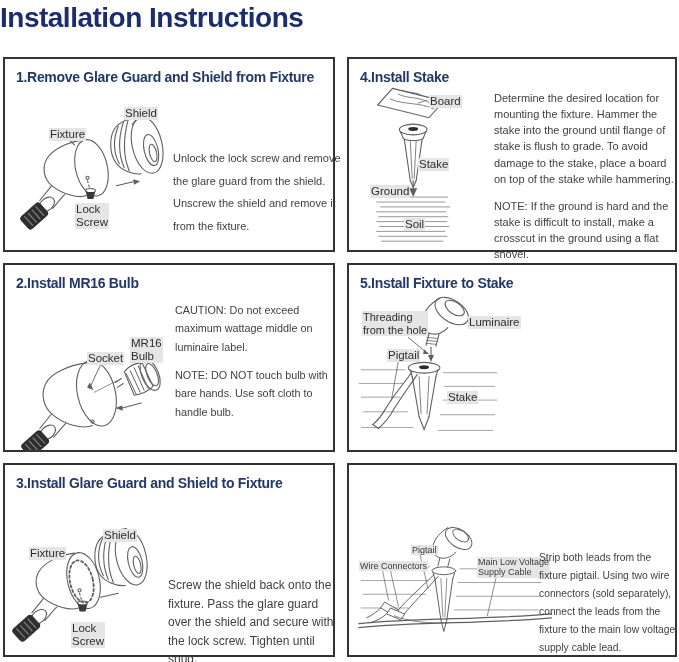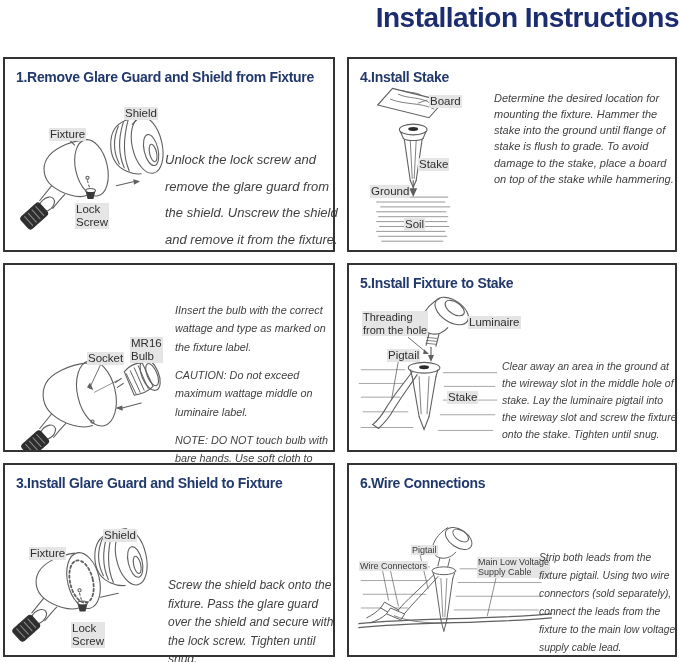--- a/index.html
+++ b/index.html
@@ -1,32 +1,32 @@
 <!DOCTYPE html>
 <html><head>
 <meta charset="utf-8">
 <style>
   html,body{margin:0;padding:0;background:#fff;}
   .sheet{position:relative;width:679px;height:662px;background:#fff;overflow:hidden;
          font-family:"Liberation Sans", sans-serif;}
-  .main-title{position:absolute;top:2px;left:0;width:679px;text-align:right;
+  .main-title{position:absolute;top:2px;left:0;width:679px;text-align:left;
               font-size:28px;font-weight:700;letter-spacing:-0.5px;color:#1b2c6f;}
   .grid{position:absolute;left:3px;top:57px;width:674px;height:600px;
         display:grid;grid-template-columns:332px 330px;grid-template-rows:195px 189px 194px;
         column-gap:12px;row-gap:11px;}
   .panel{position:relative;border:2px solid #333;background:#fff;box-sizing:border-box;}
   .panel h2{position:absolute;top:10px;left:11px;margin:0;font-size:14px;font-weight:700;
             letter-spacing:-0.3px;color:#20386b;white-space:nowrap;}
   .diag{position:absolute;inset:0;width:100%;height:100%;}
   .lbl{position:absolute;font-size:11.5px;color:#2e2e2e;line-height:1.15;
        white-space:pre-line;background:#e5e5e5;padding:0 1px;}
   .lbl.sm{font-size:9px;color:#3a3a3a;}
-  .txt{position:absolute;color:#3f3f3f;font-style:italic;}
+  .txt{position:absolute;color:#3f3f3f;}
   .txt p{margin:0 0 12px 0;}
-  .t1{left:160px;top:88px;width:175px;font-size:13px;line-height:2.05;}
+  .t1{left:168px;top:88px;width:175px;font-size:11px;line-height:2.05;}
   .t2{left:170px;top:36px;width:160px;font-size:10.8px;line-height:1.7;}
   .t2 p{margin-bottom:10px;}
   .t3{left:163px;top:111px;width:170px;font-size:12px;line-height:1.55;}
   .t4{left:145px;top:31px;width:180px;font-size:11px;line-height:1.47;}
   .t4 p{margin-bottom:11px;}
   .t5{left:153px;top:93px;width:178px;font-size:10.5px;line-height:1.62;}
   .t6{left:190px;top:84px;width:140px;font-size:10.3px;line-height:1.75;}
   svg{display:block;}
 </style>
 </head>
@@ -116,24 +116,26 @@
             <line x1="33" y1="186" x2="95" y2="186"></line>
           </g>
         </g>
       </svg>
       <span class="lbl" style="left:80px;top:36px">Board</span>
       <span class="lbl" style="left:69px;top:99px">Stake</span>
       <span class="lbl" style="left:21px;top:126px">Ground</span>
       <span class="lbl" style="left:55px;top:159px">Soil</span>
       <div class="txt t4">
         <p>Determine the desired location for mounting the fixture. Hammer the stake into the ground until flange of stake is flush to grade. To avoid damage to the stake, place a board on top of the stake while hammering.</p>
-      </div>
-    </section>
-
-    <section class="panel">
+        <p>NOTE: If the ground is hard and the stake is difficult to install, make a crosscut in the ground using a flat shovel.</p>
+      </div>
+    </section>
+
+    <section class="panel">
+      <h2>2.Install MR16 Bulb</h2>
       <svg class="diag" viewBox="0 0 330 189" preserveAspectRatio="none">
         <g stroke="#5f5f5f" fill="none" stroke-width="1.1" stroke-linecap="round">
           <path d="M83 100 C64 102 46 111 41 121 C36 131 38 144 47 152 C59 163 78 168 88 164"></path>
           <ellipse cx="92" cy="131" rx="19" ry="34" transform="rotate(-13 92 131)"></ellipse>
           <path d="M47 152 C43 157 39 162 35 167"></path>
           <path d="M61 162 C57 166 53 171 49 176"></path>
           <ellipse cx="43" cy="171" rx="9" ry="6" transform="rotate(-42 43 171)"></ellipse>
           <g transform="rotate(-42 30 183)">
             <rect x="18" y="175" width="25" height="16" rx="3" fill="#2e2e2e" stroke="#2e2e2e"></rect>
             <line x1="23" y1="177" x2="23" y2="189" stroke="#888"></line>
@@ -154,21 +156,20 @@
           <ellipse cx="146" cy="112" rx="8.5" ry="17" transform="rotate(-22 146 112)"></ellipse>
           <ellipse cx="148" cy="112" rx="5" ry="12" transform="rotate(-22 148 112)"></ellipse>
           <line x1="137" y1="141" x2="118" y2="146"></line>
           <polygon points="118,143.5 111,146 118.5,148.8" fill="#5f5f5f" stroke="none"></polygon>
         </g>
       </svg>
       <span class="lbl" style="left:82px;top:87px">Socket</span>
       <span class="lbl" style="left:125px;top:72px">MR16
 Bulb</span>
       <div class="txt t2">
-        <p>IInsert the bulb with the correct wattage and type as marked on the fixture label.</p>
         <p>CAUTION: Do not exceed maximum wattage middle on luminaire label.</p>
         <p>NOTE: DO NOT touch bulb with bare hands. Use soft cloth to handle bulb.</p>
       </div>
     </section>
 
     <section class="panel">
       <h2>5.Install Fixture to Stake</h2>
       <svg class="diag" viewBox="0 0 330 189" preserveAspectRatio="none">
         <g stroke="#9a9a9a" stroke-width="0.9">
           <line x1="12" y1="107" x2="57" y2="107"></line>
@@ -206,23 +207,20 @@
           <line x1="60" y1="74" x2="78" y2="89" stroke-width="0.9"></line>
           <polygon points="76,86 81,91 75,91" fill="#5f5f5f" stroke="none"></polygon>
           <line x1="50" y1="98" x2="43" y2="138" stroke-width="0.8"></line>
         </g>
       </svg>
       <span class="lbl" style="left:13px;top:46px;font-size:11px">Threading
 from the hole</span>
       <span class="lbl" style="left:119px;top:51px">Luminaire</span>
       <span class="lbl" style="left:38px;top:84px">Pigtail</span>
       <span class="lbl" style="left:98px;top:126px">Stake</span>
-      <div class="txt t5">
-        <p>Clear away an area in the ground at the wireway slot in the middle hole of stake. Lay the luminaire pigtail into the wireway slot and screw the fixture onto the stake. Tighten until snug.</p>
-      </div>
     </section>
 
     <section class="panel">
       <h2>3.Install Glare Guard and Shield to Fixture</h2>
       <svg class="diag" viewBox="0 0 330 194" preserveAspectRatio="none">
         <g stroke="#5f5f5f" fill="none" stroke-width="1.1" stroke-linecap="round" transform="translate(-8,8)">
           <path d="M78 82 C62 84 47 92 42 101 C37 110 39 121 47 128 C58 137 74 141 82 138"></path>
           <ellipse cx="87" cy="110" rx="16" ry="29" transform="rotate(-13 87 110)"></ellipse>
           <ellipse cx="85" cy="111" rx="11.5" ry="22" transform="rotate(-13 85 111)" stroke-dasharray="2.5 2.5" stroke-width="1.8"></ellipse>
           <path d="M47 128 C43 133 39 138 35 143"></path>
@@ -256,21 +254,20 @@
       <span class="lbl" style="left:24px;top:82px">Fixture</span>
       <span class="lbl" style="left:98px;top:64px">Shield</span>
       <span class="lbl" style="left:66px;top:157px">Lock
 Screw</span>
       <div class="txt t3">
         <p>Screw the shield back onto the fixture. Pass the glare guard over the shield and secure with the lock screw. Tighten until snug.</p>
       </div>
     </section>
 
     <section class="panel">
-      <h2>6.Wire Connections</h2>
       <svg class="diag" viewBox="0 0 330 194" preserveAspectRatio="none">
         <g stroke="#9a9a9a" stroke-width="0.9">
           <line x1="14" y1="104" x2="82" y2="104"></line>
             <line x1="112" y1="106" x2="196" y2="106"></line>
           <line x1="12" y1="118" x2="80" y2="118"></line>
             <line x1="110" y1="120" x2="195" y2="120"></line>
           <line x1="14" y1="132" x2="78" y2="132"></line>
             <line x1="108" y1="134" x2="194" y2="134"></line>
           <line x1="12" y1="146" x2="60" y2="146"></line>
             <line x1="106" y1="148" x2="192" y2="148"></line>

